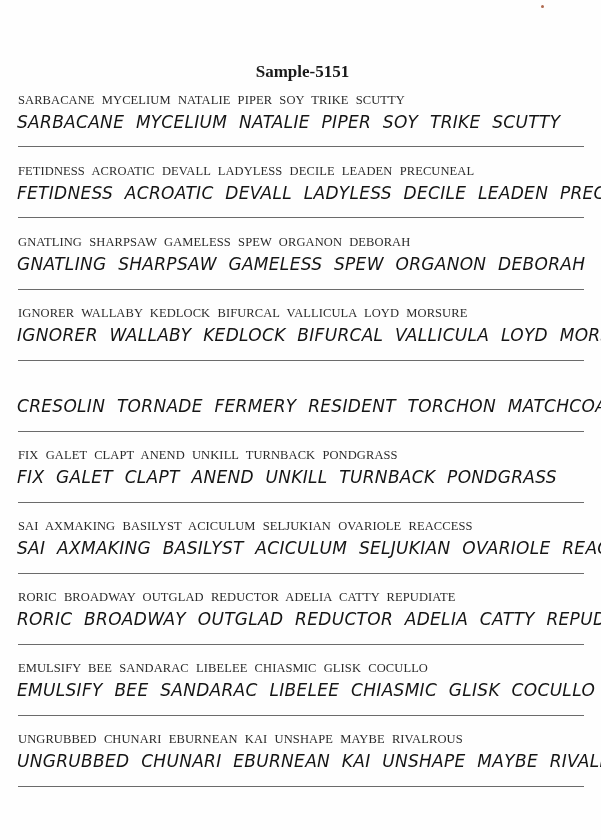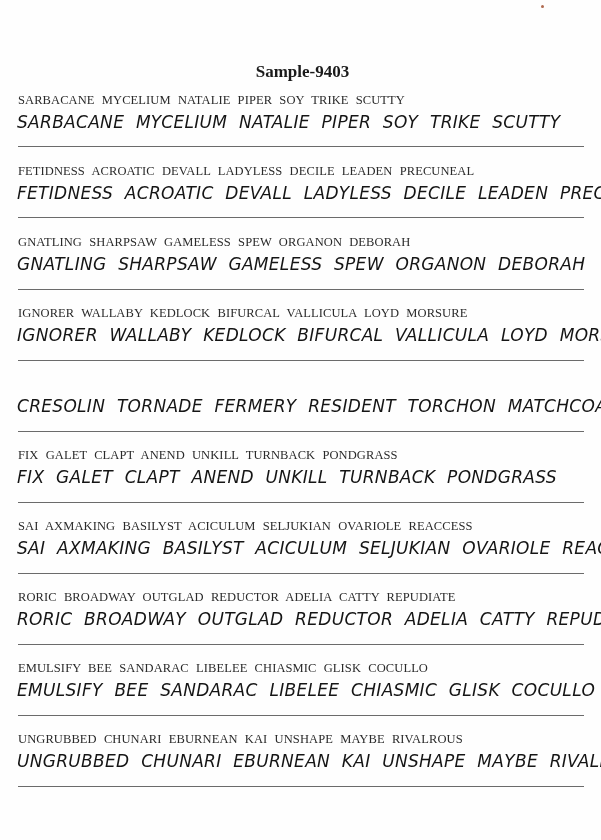--- a/index.html
+++ b/index.html
@@ -25,21 +25,21 @@
   .rule {
     position: absolute; left: 6px; width: 566px; height: 1px; background: #6b6b6b; top: 49px;
   }
   .speck { position: absolute; width: 3px; height: 3px; border-radius: 50%; background: #b06a50; left: 541px; top: 5px; }
 </style>
 </head>
 <body>
 
 <div class="page">
   <div class="speck"></div>
-  <div class="title">Sample-9403</div>
+  <div class="title">Sample-5151</div>
 
   <div class="section" style="top:93px">
     <div class="printed">SARBACANE MYCELIUM NATALIE PIPER SOY TRIKE SCUTTY</div>
     <div class="handwritten">SARBACANE MYCELIUM NATALIE PIPER SOY TRIKE SCUTTY</div>
     <div class="rule" style="top:53px"></div>
   </div>
   <div class="section" style="top:164px">
     <div class="printed">FETIDNESS ACROATIC DEVALL LADYLESS DECILE LEADEN PRECUNEAL</div>
     <div class="handwritten">FETIDNESS ACROATIC DEVALL LADYLESS DECILE LEADEN PRECUNEAL</div>
     <div class="rule" style="top:53px"></div>

